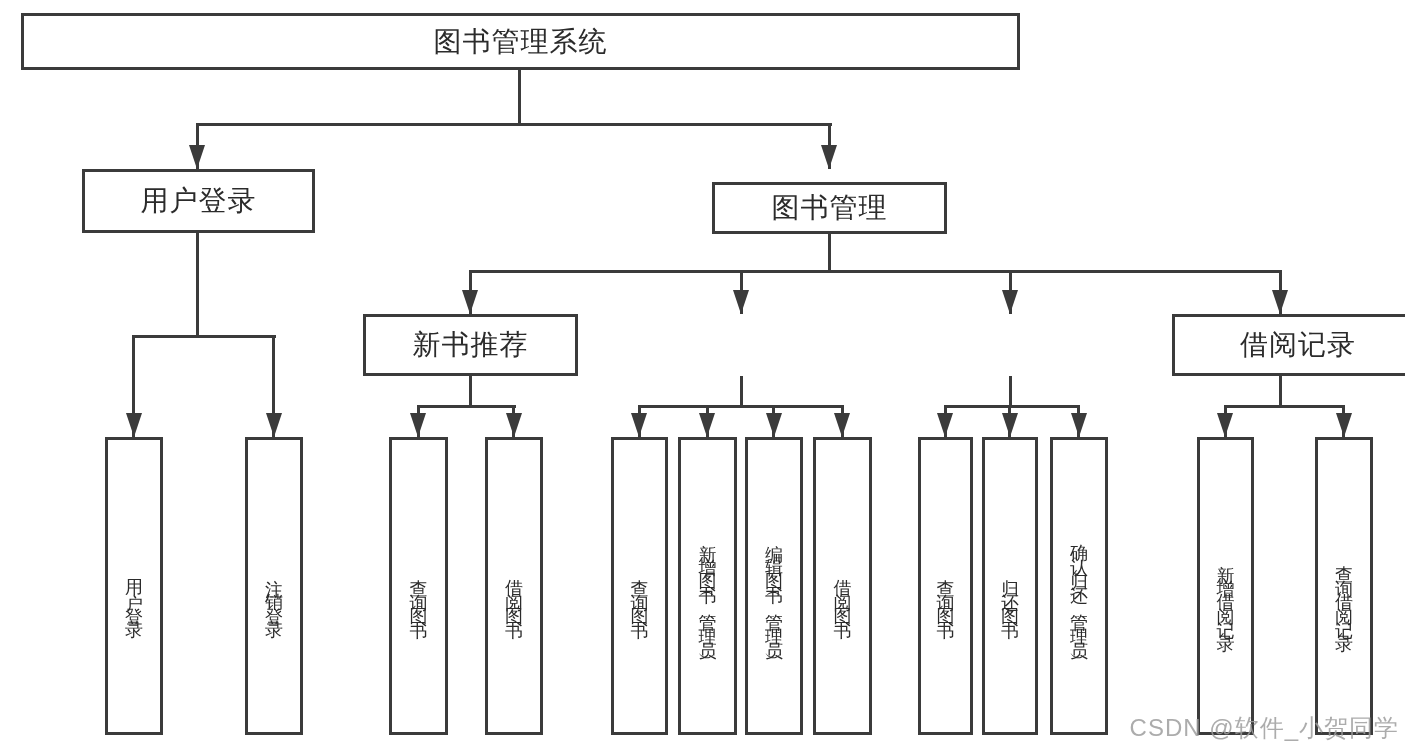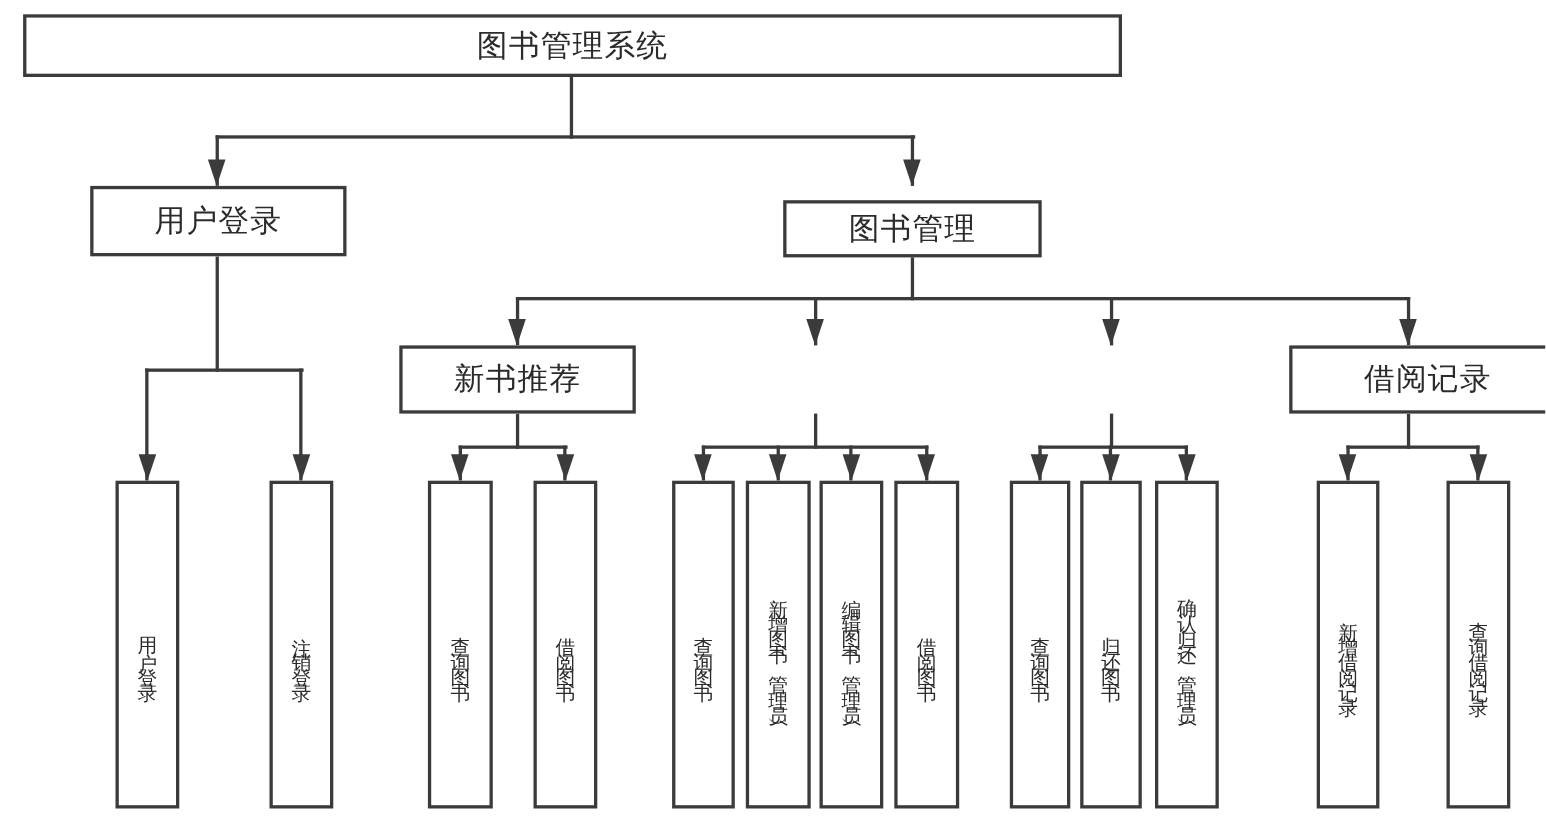--- a/index.html
+++ b/index.html
@@ -152,14 +152,15 @@
     <span class="vlabel">确认归还（管理员）</span>
   </div>
 
   <div class="vbox" style="left:1197px;top:437px;width:57px;height:298px;">
     <span class="vlabel">新增借阅记录</span>
   </div>
   <div class="vbox" style="left:1315px;top:437px;width:58px;height:298px;">
     <span class="vlabel">查询借阅记录</span>
   </div>
 
+  <div class="watermark">CSDN @软件_小贺同学</div>
 
 </div>
 
 </body></html>

